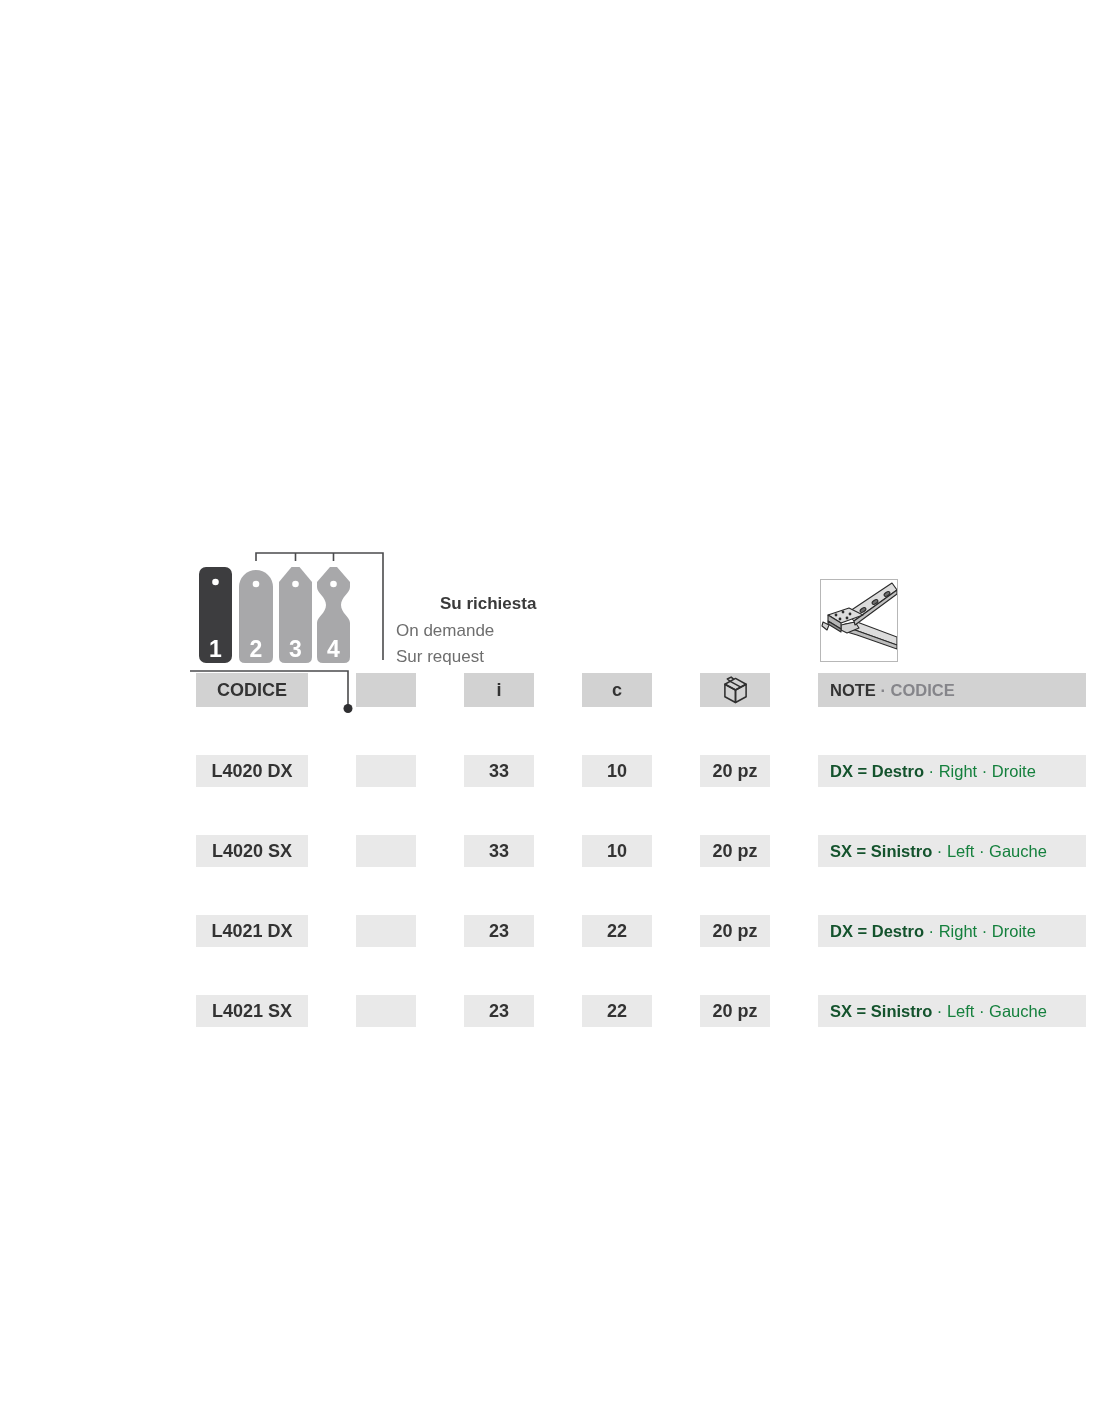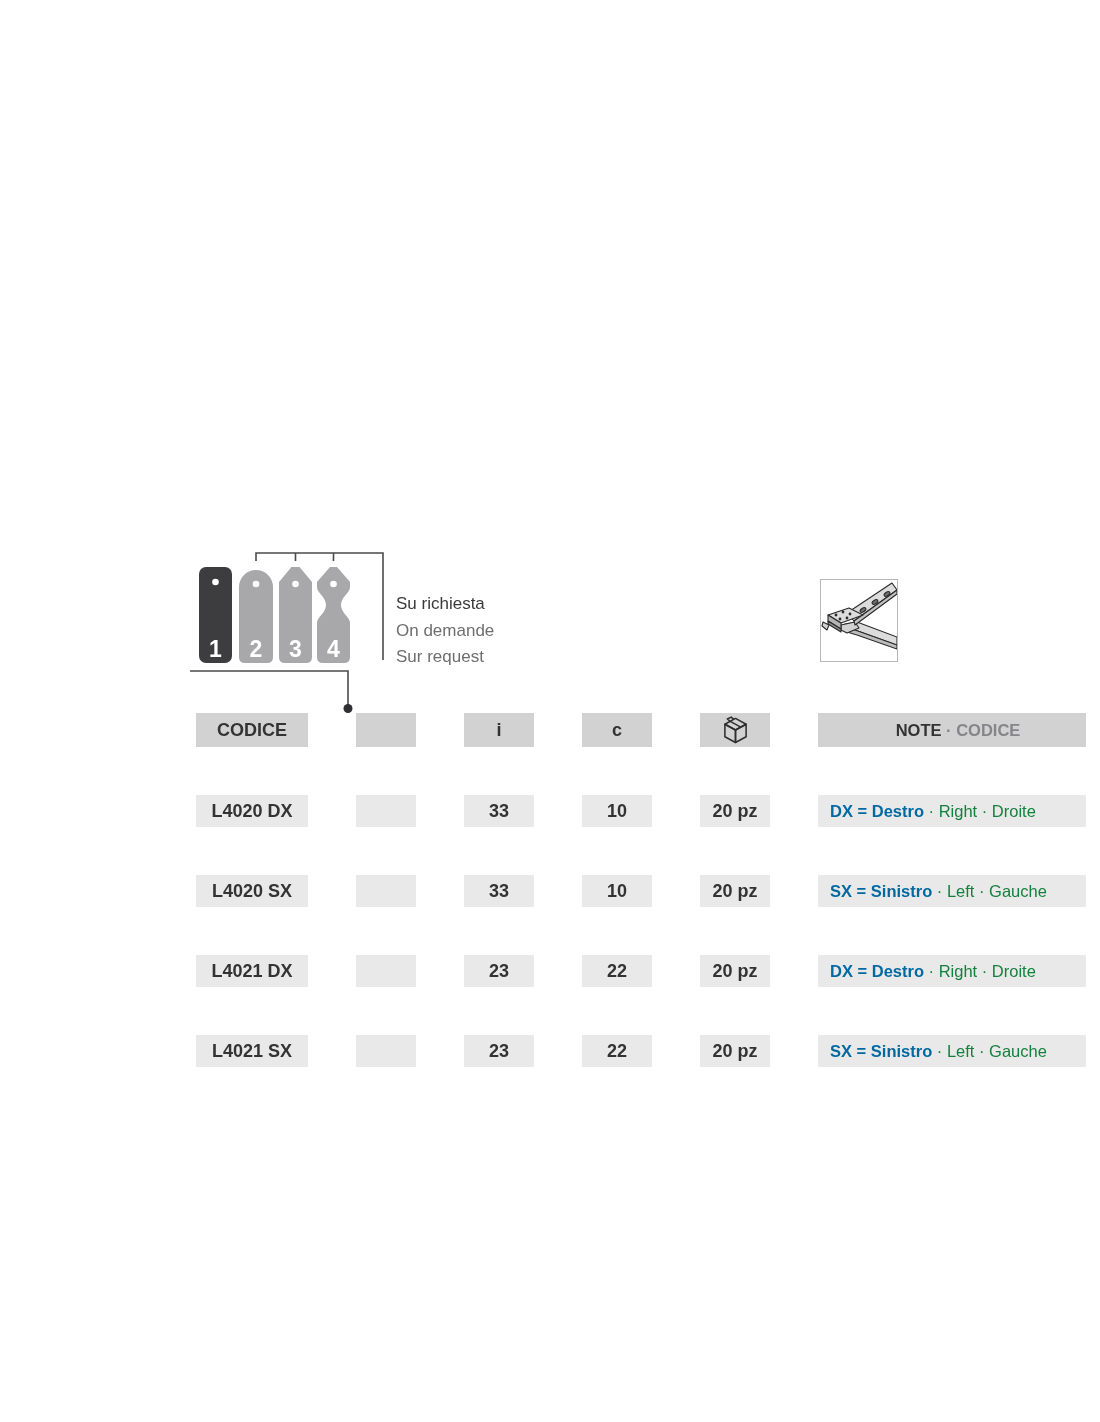--- a/index.html
+++ b/index.html
@@ -19,45 +19,45 @@
   .figure-overlay svg text{
     font-family:"Liberation Sans", sans-serif;
     font-weight:bold;font-size:23px;fill:#ffffff;
   }
 
   
   .availability{
     position:absolute;left:396px;top:591px;
     font-size:17px;line-height:26.5px;color:#6e6e6e;
   }
-  .availability .first{font-weight:normal;color:#3a3a3a;}
+  .availability .first{font-weight:bold;color:#3a3a3a;margin-left:44px;}
 
   
   .illustration-box{
     position:absolute;left:820px;top:579px;width:78px;height:83px;
     border:1px solid #b7b7b7;background:#ffffff;box-sizing:border-box;
   }
 
   
   .catalog-table{
-    position:absolute;left:196px;top:713px;
+    position:absolute;left:196px;top:673px;
     display:grid;
     grid-template-columns:112px 60px 70px 70px 70px 268px;
     grid-template-rows:34px 32px 32px 32px 32px;
     column-gap:10px;row-gap:4px;gap:48px;
   }
   .cell{
     display:flex;align-items:center;justify-content:center;
     font-size:18px;color:#333333;box-sizing:border-box;
   }
   .cell.head{background:#d2d2d2;font-weight:bold;}
   .cell.data{background:#e9e9e9;font-weight:bold;}
   .cell.note-cell{justify-content:flex-start;padding-left:12px;font-size:16.5px;}
   .cell .muted{color:#85858a;font-weight:bold;white-space:pre;}
-  .note-strong{color:#0369a1;font-weight:bold;white-space:pre;}
+  .note-strong{color:#14532d;font-weight:bold;white-space:pre;}
   .note-rest{color:#15803d;font-weight:normal;white-space:pre;}
 </style>
 </head>
 <body>
 
 <div class="canvas">
 
   <div class="figure-overlay">
     <svg width="215" height="175" viewBox="0 0 215 175">
 
@@ -128,21 +128,21 @@
       <svg width="27" height="30" viewBox="0 0 28 30">
         <g fill="none" stroke="#2f2f2f" stroke-width="1.6" stroke-linejoin="round">
           <path d="M14,3 L25,9 L14,15 L3,9 Z"></path>
           <path d="M3,9 L14,15 L14,28 L3,22 Z"></path>
           <path d="M25,9 L14,15 L14,28 L25,22 Z"></path>
           <path d="M8.5,6 L19.5,12"></path>
           <path d="M8.5,6 L5.5,3.6 L9.5,1.6 L12.3,3.9"></path>
         </g>
       </svg>
     </div>
-    <div class="cell head note-cell" style="justify-content:center;">
+    <div class="cell head note-cell" style="">
       <span>NOTE</span>
         <span class="muted"> · </span>
         <span class="muted">CODICE</span>
     </div>
 
     <div class="cell data">L4020 DX</div>
     <div class="cell data"></div>
     <div class="cell data">33</div>
     <div class="cell data">10</div>
     <div class="cell data">20 pz</div>

